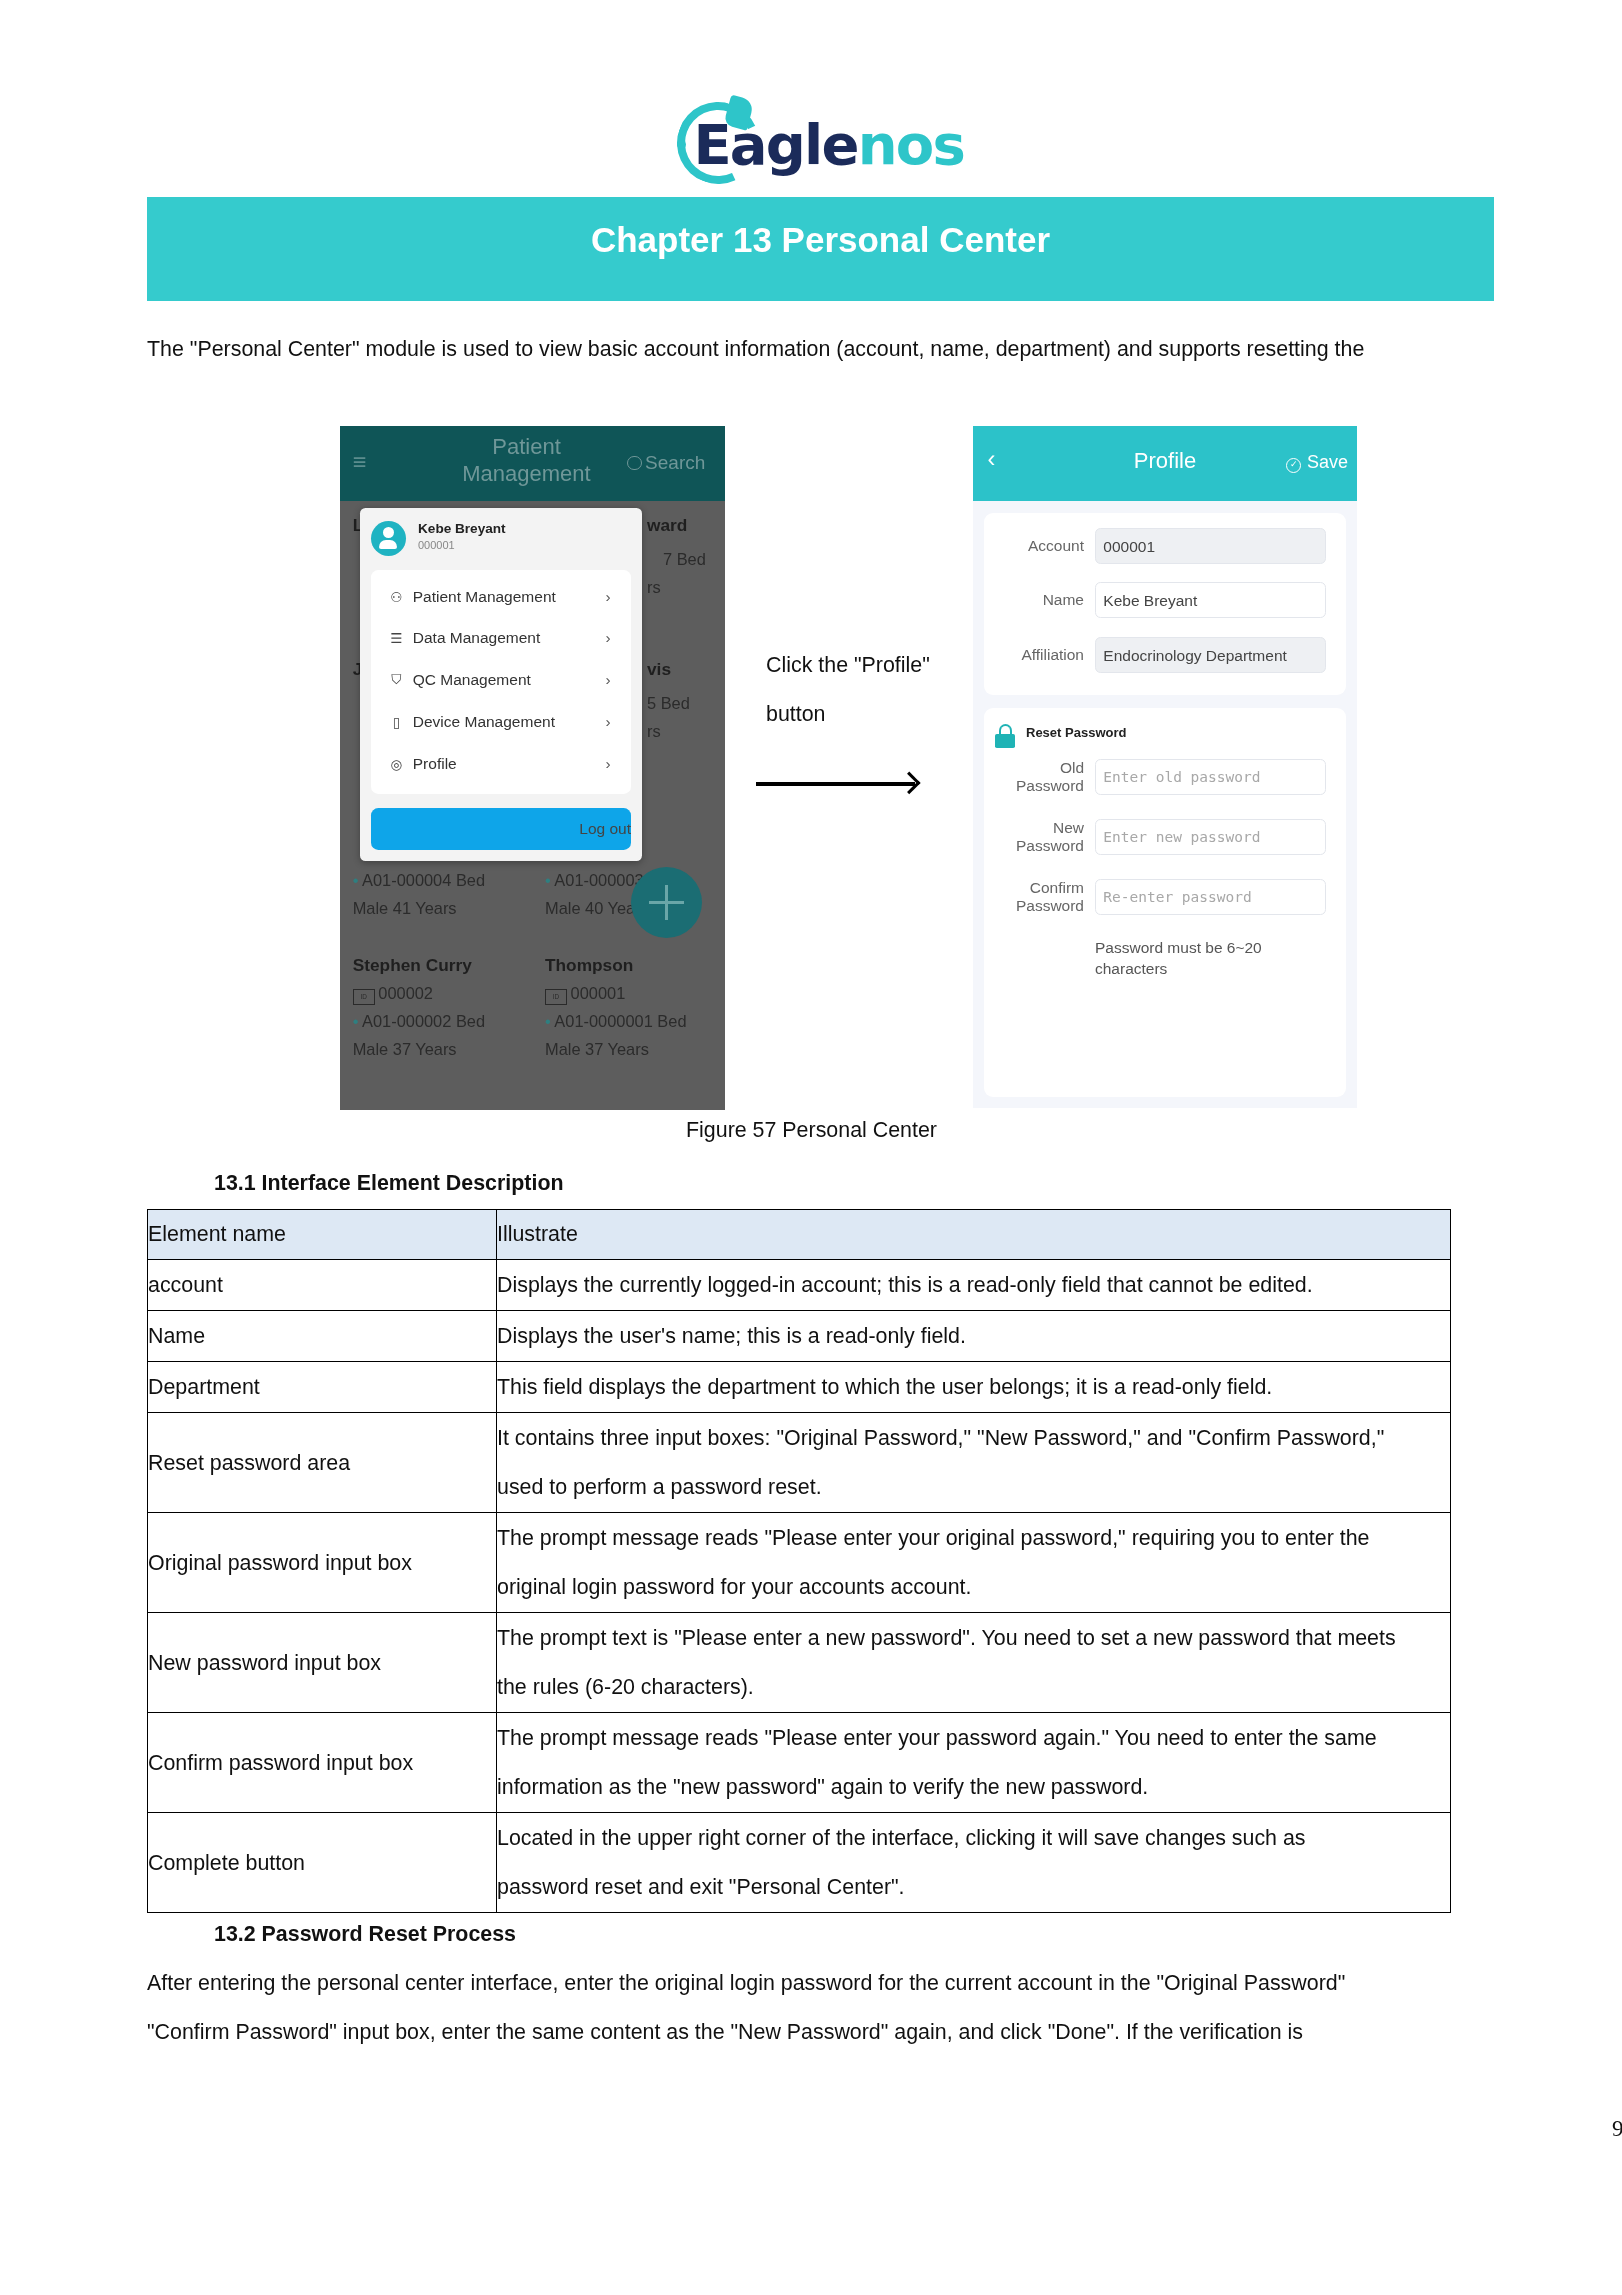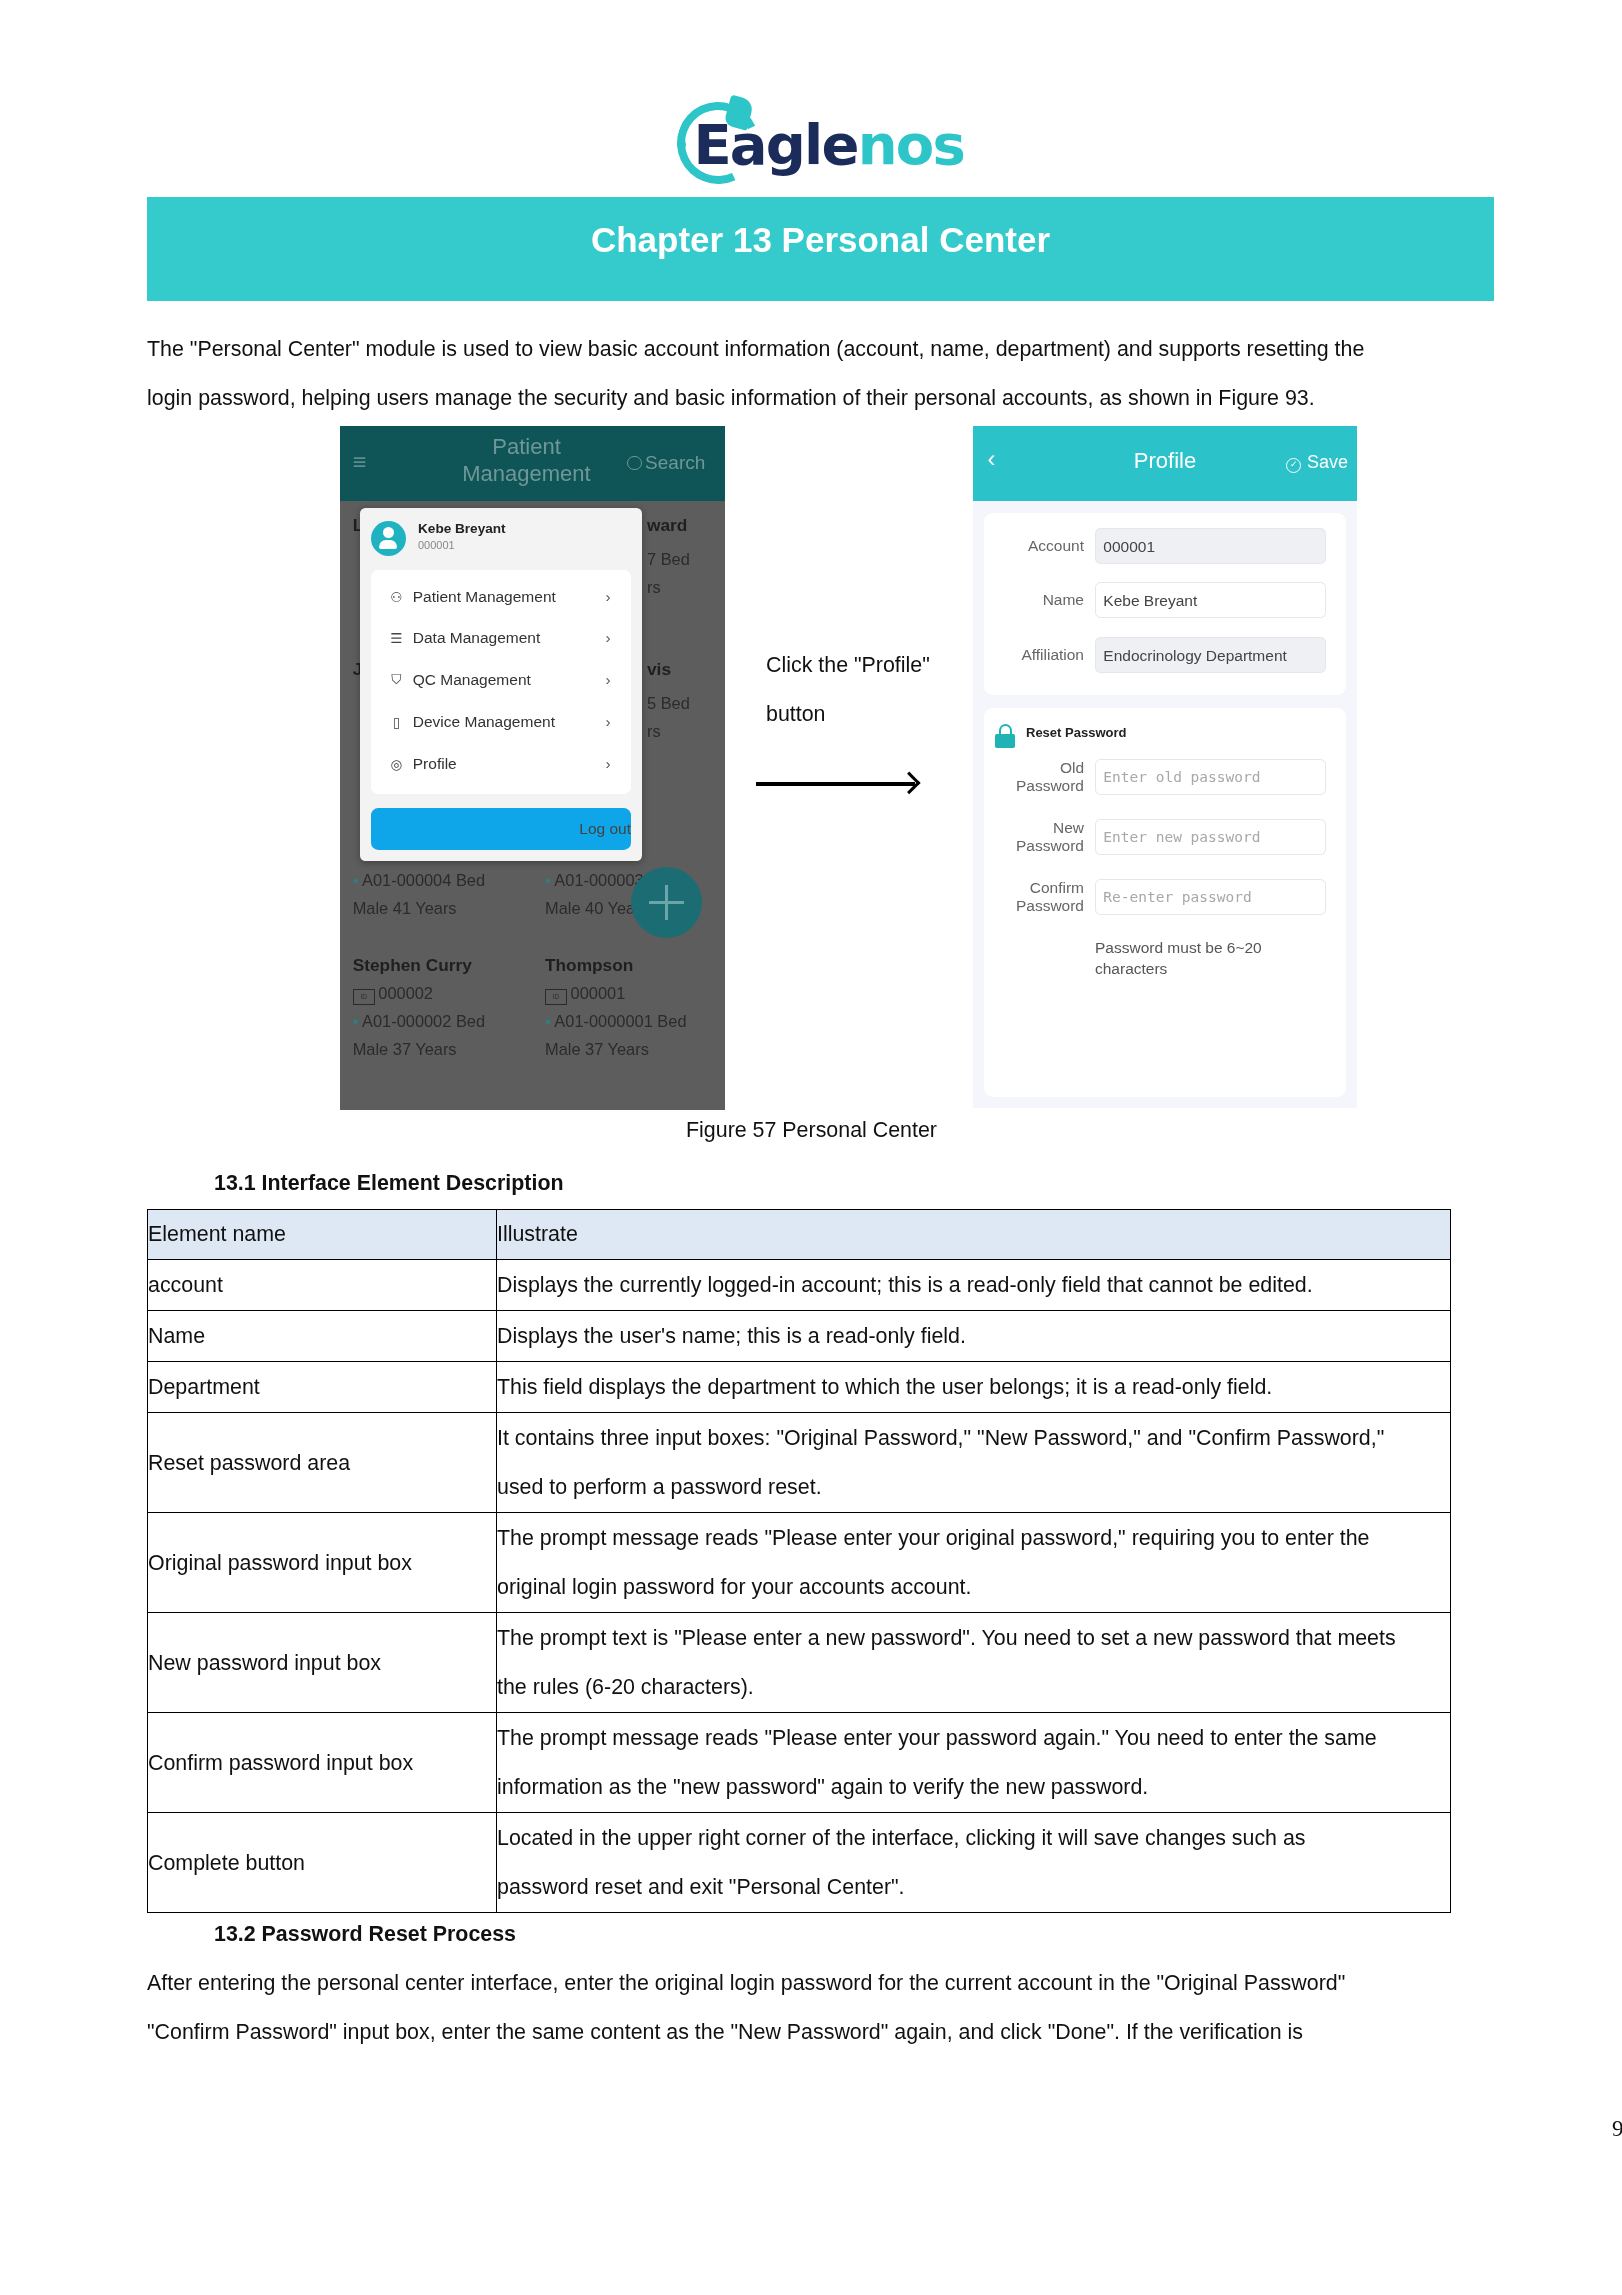--- a/index.html
+++ b/index.html
@@ -98,36 +98,35 @@
   <div class="logo-dot"></div>
   <div class="logo-text"><span class="dark">Eagle</span><span class="teal">nos</span></div>
 </div>
 
 <div class="banner">
   <div class="banner-title">Chapter 13 Personal Center</div>
 </div>
 
 <div class="para" style="top:325px;">
   <div>The "Personal Center" module is used to view basic account information (account, name, department) and supports resetting the</div>
-  <div>login password, helping users manage the security and basic information of their personal accounts, as shown in Figure 93.</div>
 </div>
 
 <div class="phone phone-left">
   <div class="pl-header">
     <div class="pl-menu-icon">≡</div>
     <div class="pl-title">Patient Management</div>
     <div class="pl-search"><span class="pl-search-icon"></span><span>Search</span></div>
   </div>
 
   <div class="bg-card" style="left:12.7px; top:85px;">
     <div class="nm">L</div>
   </div>
   <div class="bg-card" style="left:307px; top:85px;">
     <div class="nm">ward</div>
-    <div style="margin-top:5.5px;">7 Bed</div>
+    <div style="margin-top:5.5px;margin-left:16px;">7 Bed</div>
     <div>rs</div>
   </div>
   <div class="bg-card" style="left:12.7px; top:229px;">
     <div class="nm">J</div>
   </div>
   <div class="bg-card" style="left:307px; top:229px;">
     <div class="nm">vis</div>
     <div style="margin-top:5.5px;">5 Bed</div>
     <div>rs</div>
   </div>

